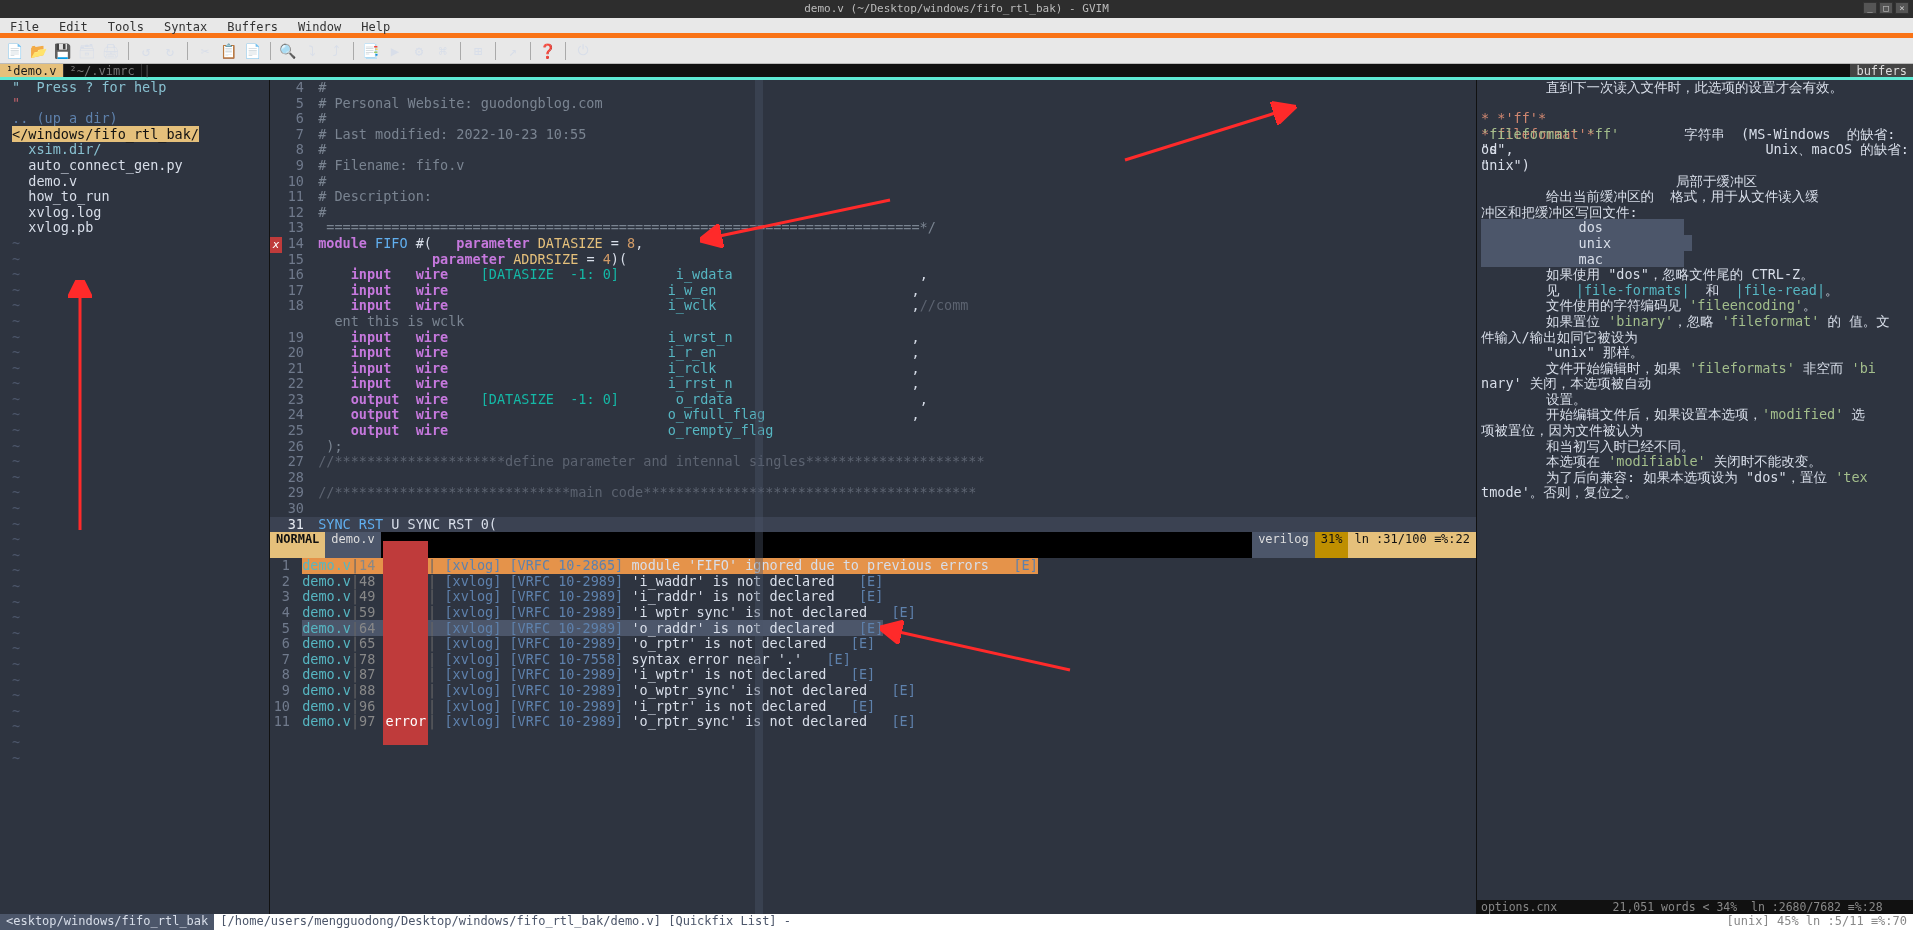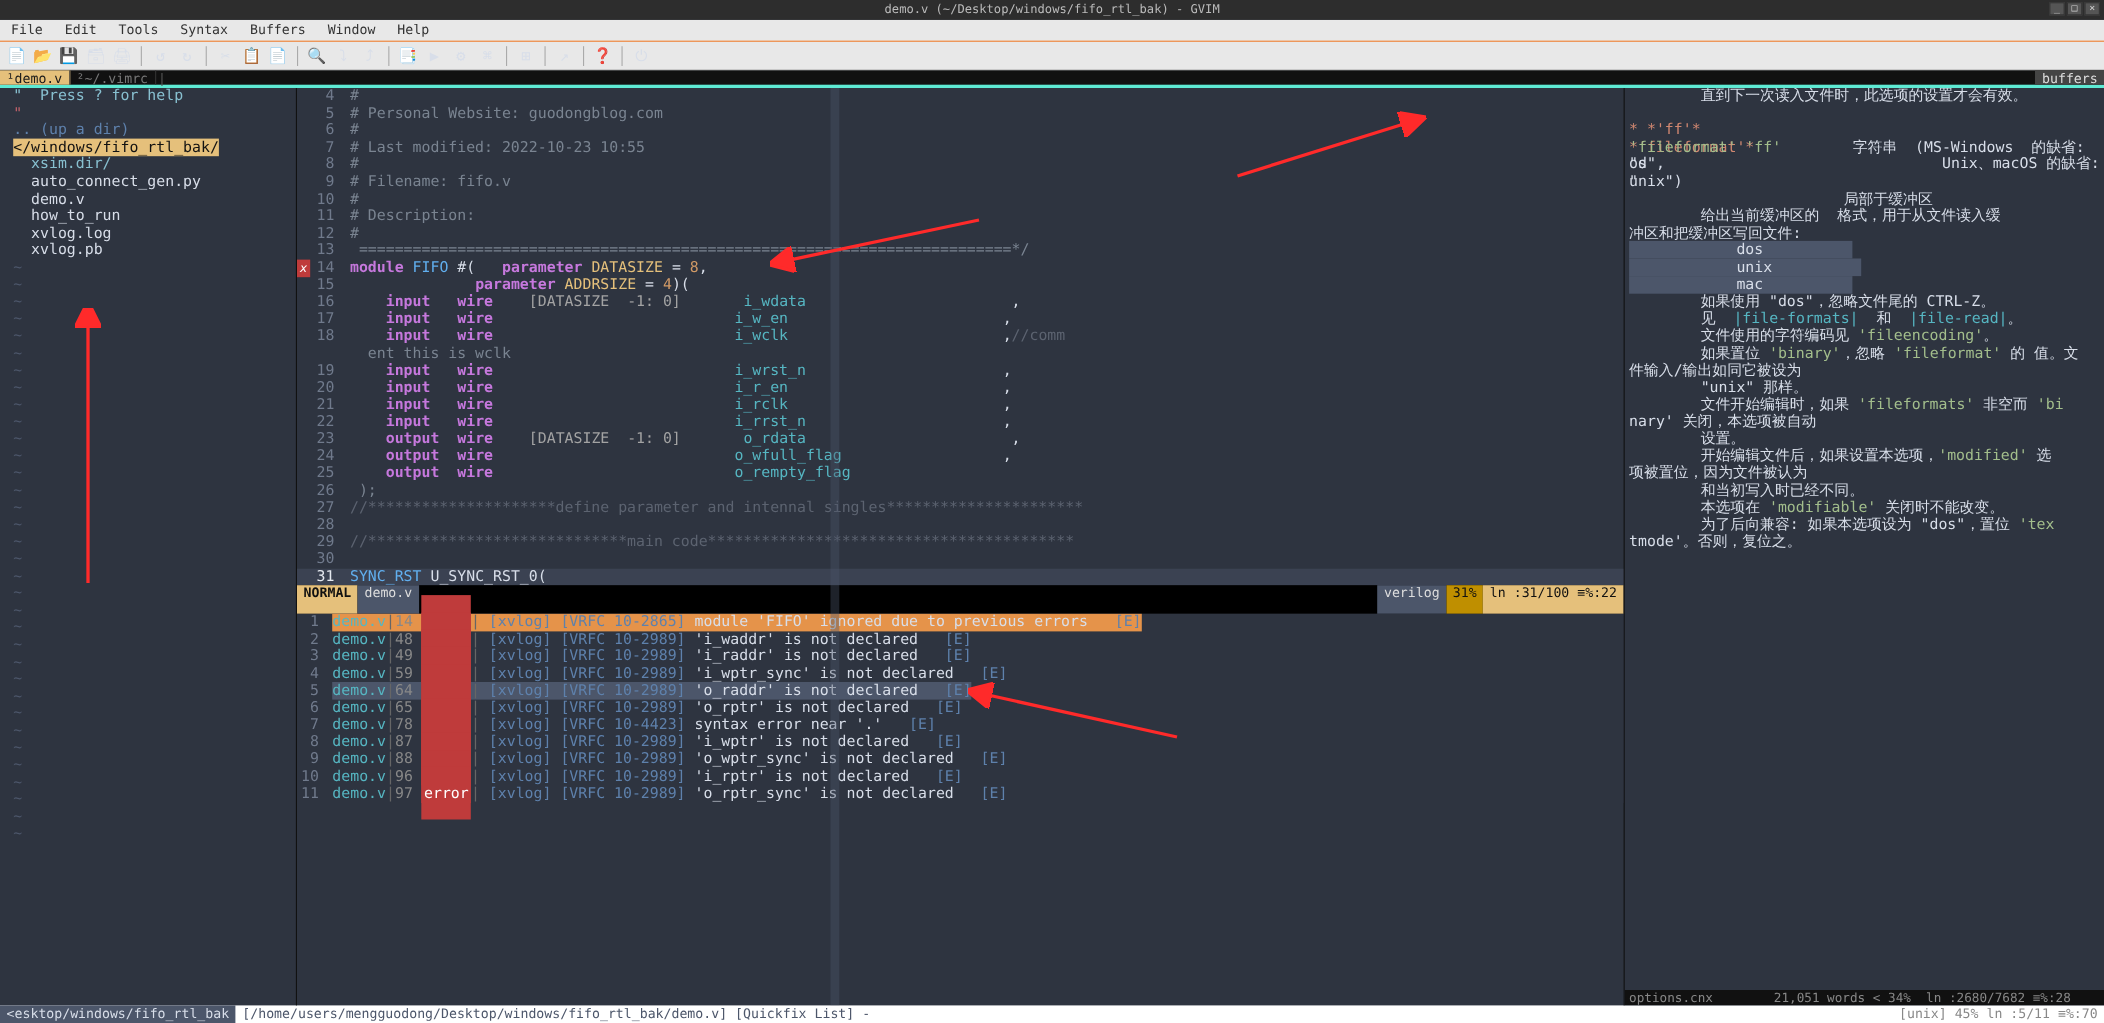--- a/index.html
+++ b/index.html
@@ -32,21 +32,21 @@
     display: inline-flex; align-items: center; justify-content: center;
     font-size: 9px; color: #ccc;
   }
   
   .menubar {
     height: 20px;
     background: #e8e8e8;
     color: #333;
     display: flex;
     font-size: 12px;
-    border-bottom: 1px solid #f97316;
+    border-bottom: 5px solid #f97316;
   }
   .menubar .menu-item {
     padding: 2px 10px;
     cursor: pointer;
   }
   
   .toolbar {
     height: 26px;
     background: #e8e8e8;
     border-bottom: 1px solid #bbb;
@@ -128,21 +128,21 @@
   .code-pane { flex: 1 1 auto; position: relative; }
   .code-pane .content { padding-left: 0; }
   .kw { color: #c678dd; font-weight: bold; }
   .type { color: #61afef; }
   .cmt { color: #5c6370; }
   .cmt2 { color: #7a8491; }
   .param { color: #e5c07b; }
   .id { color: #d8dee9; }
   .port { color: #56b6c2; }
   .num { color: #d19a66; }
-  .dim { color: #a3a3a3; }
+  .dim { color: #14b8a6; }
   .err-sign {
     display: inline-block;
     width: 12px; height: 15.6px;
     background: #bf3b3b; color: #fff;
     text-align: center;
     font-style: italic;
     font-size: 11px;
     line-height: 15.6px;
   }
   .sign-col {
@@ -389,21 +389,21 @@
       <span class="sl-seg sl-pos">ln :31/100 ≡%:22</span>
     </div>
 
     <div class="quickfix" id="quickfix">
         <div class="qf-line"><span class="qf-ln-no">1</span> <span class="qf-cur"><span class="qf-fn">demo.v</span><span class="qf-pipe">|</span><span class="qf-lno">14</span> <span class="qf-err">error</span><span class="qf-pipe">|</span> <span class="qf-cat">[xvlog]</span> <span class="qf-cat">[VRFC 10-2865]</span> <span class="qf-msg">module 'FIFO' ignored due to previous errors</span>   <span class="qf-cat">[E]</span></span></div>
         <div class="qf-line"><span class="qf-ln-no">2</span> <span><span class="qf-fn">demo.v</span><span class="qf-pipe">|</span><span class="qf-lno">48</span> <span class="qf-err">error</span><span class="qf-pipe">|</span> <span class="qf-cat">[xvlog]</span> <span class="qf-cat">[VRFC 10-2989]</span> <span class="qf-msg">'i_waddr' is not declared</span>   <span class="qf-cat">[E]</span></span></div>
         <div class="qf-line"><span class="qf-ln-no">3</span> <span><span class="qf-fn">demo.v</span><span class="qf-pipe">|</span><span class="qf-lno">49</span> <span class="qf-err">error</span><span class="qf-pipe">|</span> <span class="qf-cat">[xvlog]</span> <span class="qf-cat">[VRFC 10-2989]</span> <span class="qf-msg">'i_raddr' is not declared</span>   <span class="qf-cat">[E]</span></span></div>
         <div class="qf-line"><span class="qf-ln-no">4</span> <span><span class="qf-fn">demo.v</span><span class="qf-pipe">|</span><span class="qf-lno">59</span> <span class="qf-err">error</span><span class="qf-pipe">|</span> <span class="qf-cat">[xvlog]</span> <span class="qf-cat">[VRFC 10-2989]</span> <span class="qf-msg">'i_wptr_sync' is not declared</span>   <span class="qf-cat">[E]</span></span></div>
         <div class="qf-line"><span class="qf-ln-no">5</span> <span class="qf-hl"><span class="qf-fn">demo.v</span><span class="qf-pipe">|</span><span class="qf-lno">64</span> <span class="qf-err">error</span><span class="qf-pipe">|</span> <span class="qf-cat">[xvlog]</span> <span class="qf-cat">[VRFC 10-2989]</span> <span class="qf-msg">'o_raddr' is not declared</span>   <span class="qf-cat">[E]</span></span></div>
         <div class="qf-line"><span class="qf-ln-no">6</span> <span><span class="qf-fn">demo.v</span><span class="qf-pipe">|</span><span class="qf-lno">65</span> <span class="qf-err">error</span><span class="qf-pipe">|</span> <span class="qf-cat">[xvlog]</span> <span class="qf-cat">[VRFC 10-2989]</span> <span class="qf-msg">'o_rptr' is not declared</span>   <span class="qf-cat">[E]</span></span></div>
-        <div class="qf-line"><span class="qf-ln-no">7</span> <span><span class="qf-fn">demo.v</span><span class="qf-pipe">|</span><span class="qf-lno">78</span> <span class="qf-err">error</span><span class="qf-pipe">|</span> <span class="qf-cat">[xvlog]</span> <span class="qf-cat">[VRFC 10-4423]</span> <span class="qf-msg">syntax error near '.'</span>   <span class="qf-cat">[E]</span></span></div>
+        <div class="qf-line"><span class="qf-ln-no">7</span> <span><span class="qf-fn">demo.v</span><span class="qf-pipe">|</span><span class="qf-lno">78</span> <span class="qf-err">error</span><span class="qf-pipe">|</span> <span class="qf-cat">[xvlog]</span> <span class="qf-cat">[VRFC 10-7558]</span> <span class="qf-msg">syntax error near '.'</span>   <span class="qf-cat">[E]</span></span></div>
         <div class="qf-line"><span class="qf-ln-no">8</span> <span><span class="qf-fn">demo.v</span><span class="qf-pipe">|</span><span class="qf-lno">87</span> <span class="qf-err">error</span><span class="qf-pipe">|</span> <span class="qf-cat">[xvlog]</span> <span class="qf-cat">[VRFC 10-2989]</span> <span class="qf-msg">'i_wptr' is not declared</span>   <span class="qf-cat">[E]</span></span></div>
         <div class="qf-line"><span class="qf-ln-no">9</span> <span><span class="qf-fn">demo.v</span><span class="qf-pipe">|</span><span class="qf-lno">88</span> <span class="qf-err">error</span><span class="qf-pipe">|</span> <span class="qf-cat">[xvlog]</span> <span class="qf-cat">[VRFC 10-2989]</span> <span class="qf-msg">'o_wptr_sync' is not declared</span>   <span class="qf-cat">[E]</span></span></div>
         <div class="qf-line"><span class="qf-ln-no">10</span> <span><span class="qf-fn">demo.v</span><span class="qf-pipe">|</span><span class="qf-lno">96</span> <span class="qf-err">error</span><span class="qf-pipe">|</span> <span class="qf-cat">[xvlog]</span> <span class="qf-cat">[VRFC 10-2989]</span> <span class="qf-msg">'i_rptr' is not declared</span>   <span class="qf-cat">[E]</span></span></div>
         <div class="qf-line"><span class="qf-ln-no">11</span> <span><span class="qf-fn">demo.v</span><span class="qf-pipe">|</span><span class="qf-lno">97</span> <span class="qf-err">error</span><span class="qf-pipe">|</span> <span class="qf-cat">[xvlog]</span> <span class="qf-cat">[VRFC 10-2989]</span> <span class="qf-msg">'o_rptr_sync' is not declared</span>   <span class="qf-cat">[E]</span></span></div>
       </div>
   </div>
 
   <div class="pane help-pane">
     <div id="help-content" style="padding:0 4px">
         <div class="code-line ">        直到下一次读入文件时，此选项的设置才会有效。</div>

